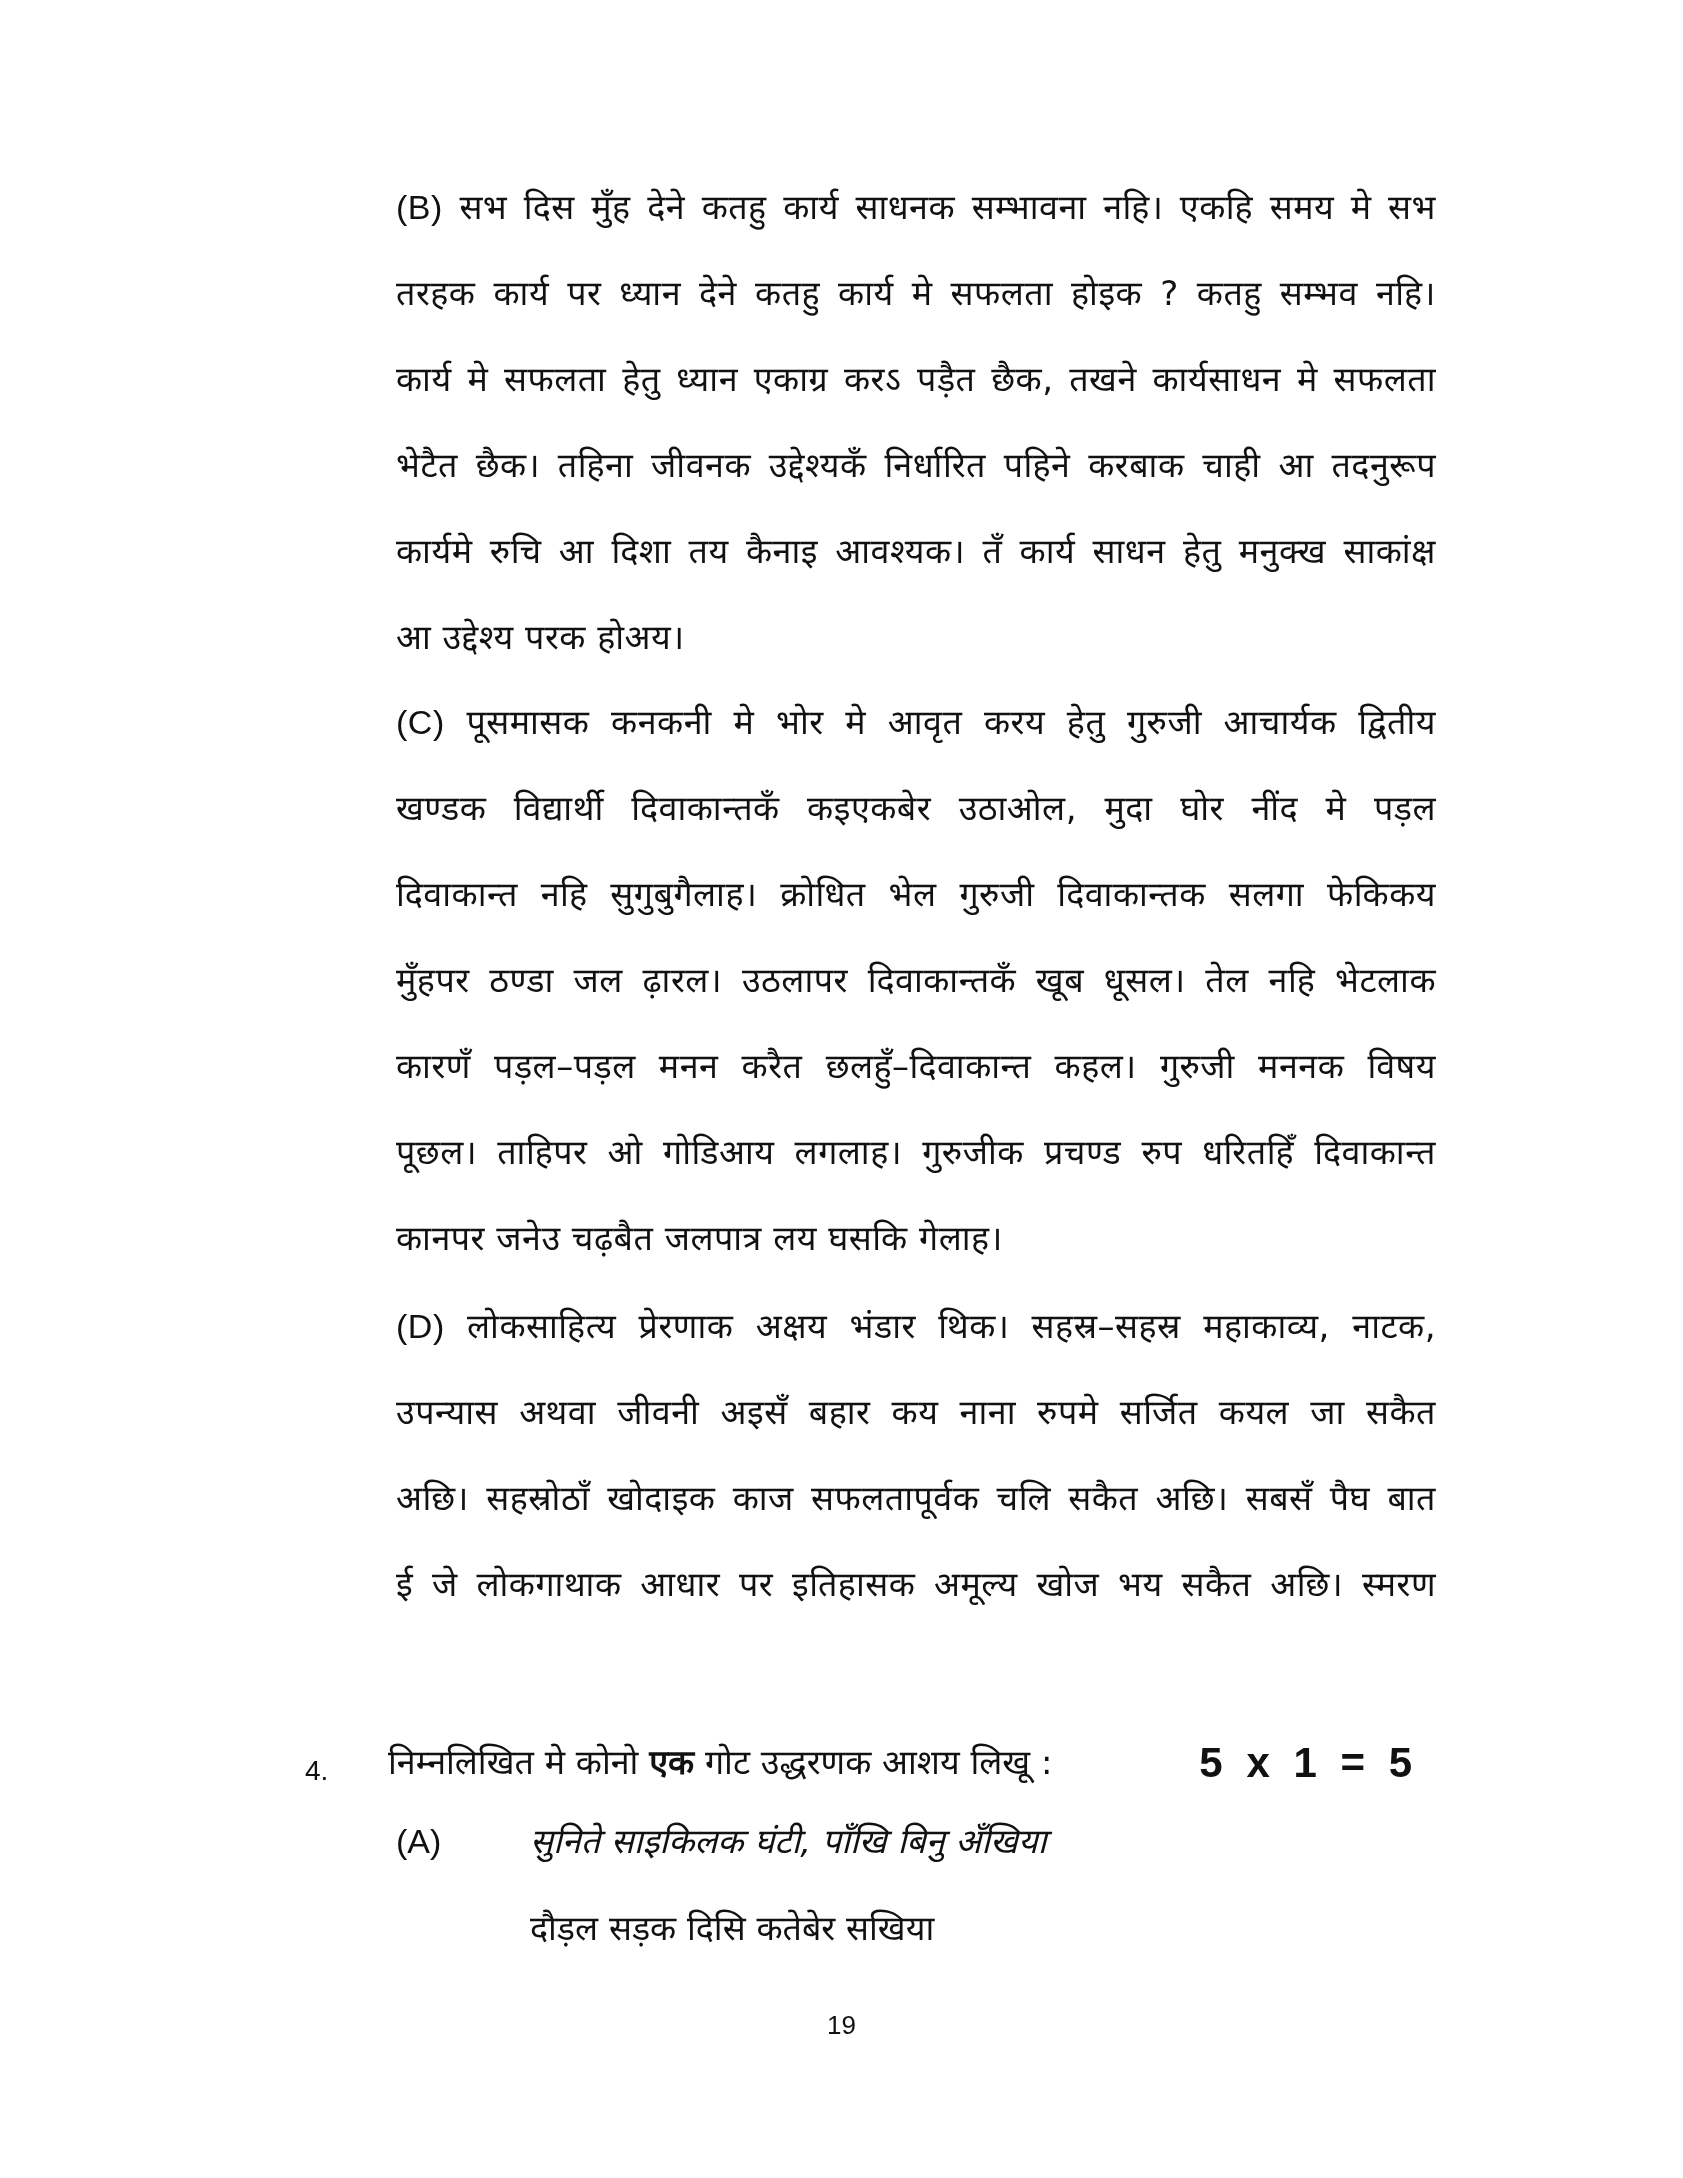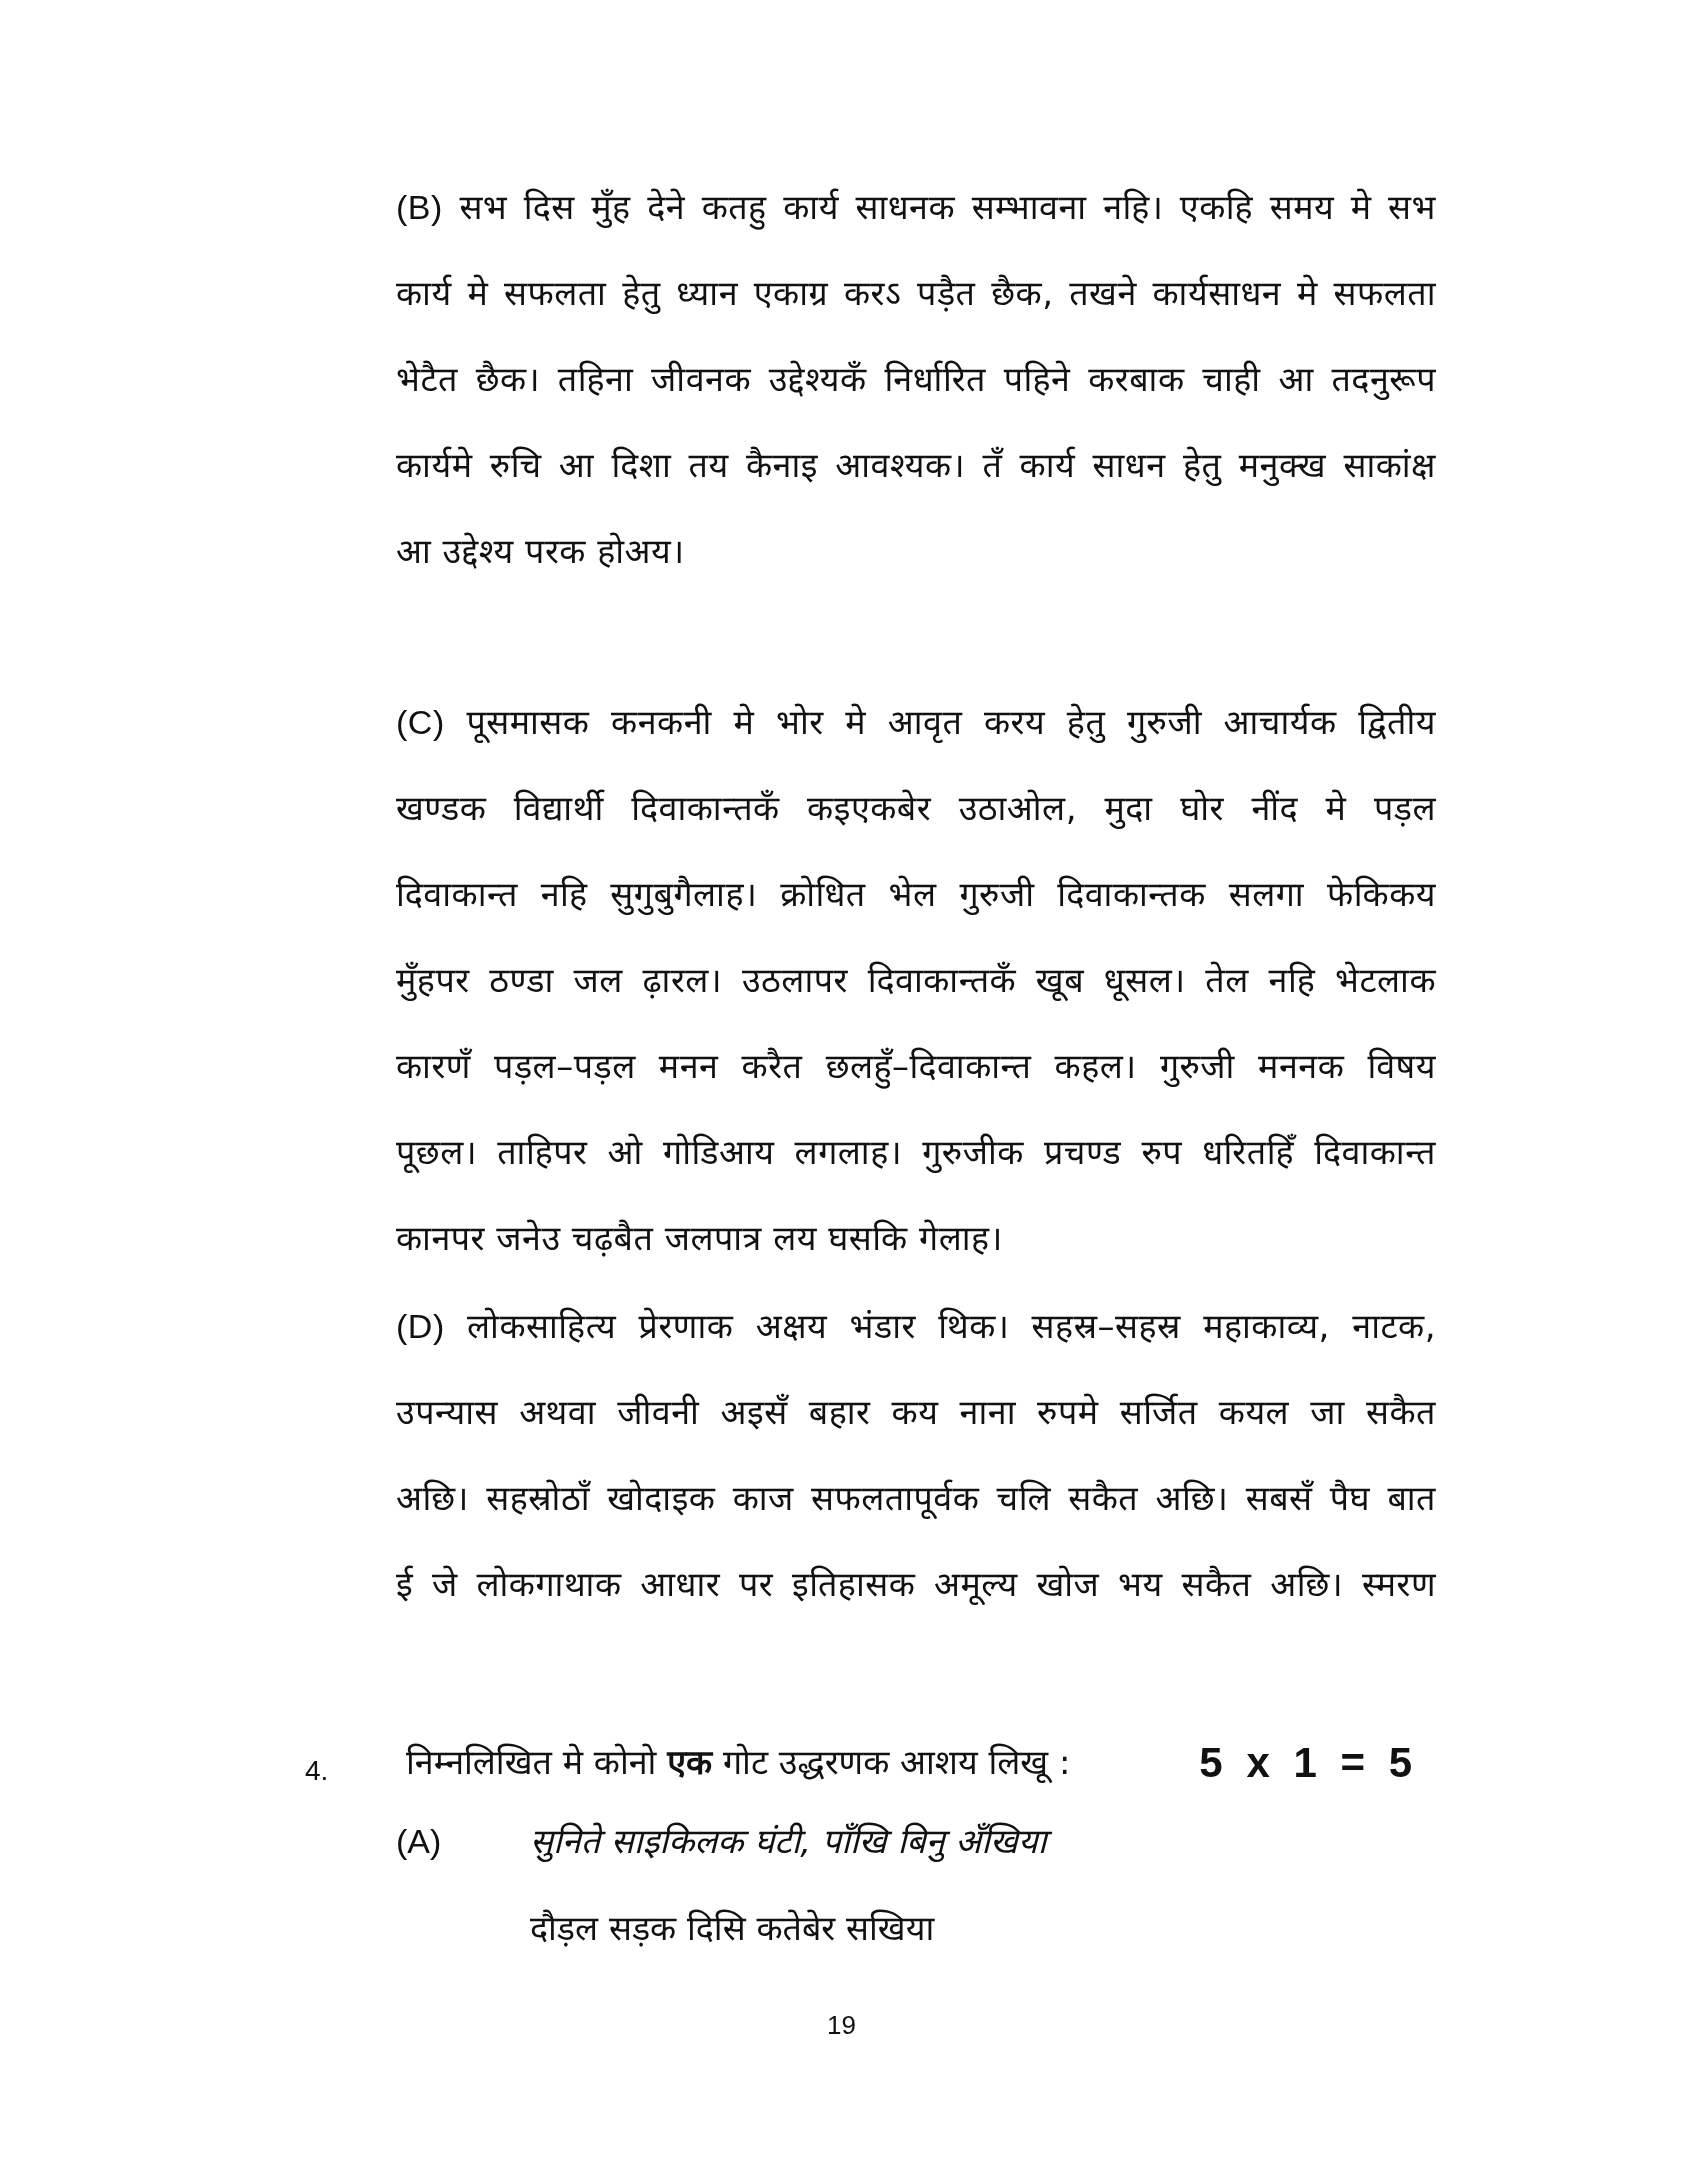--- a/index.html
+++ b/index.html
@@ -9,37 +9,38 @@
   .para { position: absolute; left: 396px; width: 1040px; }
   .line { height: 86px; line-height: 59px; font-size: 34px; text-align: justify;
           text-align-last: justify; white-space: nowrap; letter-spacing: 0.5px; }
   .line.last { text-align-last: left; }
   .line span.t { display: inline-block; width: 100%; text-align: justify; text-align-last: justify; }
   .line.last span.t { text-align-last: left; }
   .label { font-family: "Liberation Sans", sans-serif; font-size: 34px; }
   .q4 { position: absolute; top: 1733px; left: 297px; width: 1139px; height: 59px;
         font-size: 34px; line-height: 59px; }
   .q4 .num { position: absolute; left: 8px; top: 8px; font-family: "Liberation Sans", sans-serif; font-size: 28px; }
-  .q4 .instr { position: absolute; left: 109px; top: 0; }
+  .q4 .instr { position: absolute; left: 91px; top: 0; }
   .q4 .instr b { font-weight: bold; }
   .q4 .marks { position: absolute; right: 18px; top: 0; font-family: "Liberation Sans", sans-serif;
                font-weight: bold; font-size: 42px; letter-spacing: 6px; }
   .poem { position: absolute; left: 396px; top: 1812px; width: 891px; }
   .poem .plabel { position: absolute; left: 0; top: 0; font-family: "Liberation Sans", sans-serif; font-size: 34px; line-height: 59px; }
   .poem .pline { position: absolute; left: 134px; font-size: 34px; line-height: 59px; white-space: nowrap; }
   .pagenum { position: absolute; top: 1988px; left: 0; width: 1683px; text-align: center;
              font-family: "Liberation Sans", sans-serif; font-size: 26px; margin-top: 22px; }
 </style>
 </head>
 <body>
 
 <div class="page">
 
   <div class="para" style="top:178px;">
     <div class="line"><span class="t"><span class="label">(B)</span> <span>सभ दिस मुँह देने कतहु कार्य साधनक सम्भावना नहि। एकहि समय मे सभ</span></span></div>
+    <div class="line"><span class="t">तरहक कार्य पर ध्यान देने कतहु कार्य मे सफलता होइक ? कतहु सम्भव नहि।</span></div>
     <div class="line"><span class="t">कार्य मे सफलता हेतु ध्यान एकाग्र करऽ पड़ैत छैक, तखने कार्यसाधन मे सफलता</span></div>
     <div class="line"><span class="t">भेटैत छैक। तहिना जीवनक उद्देश्यकँ निर्धारित पहिने करबाक चाही आ तदनुरूप</span></div>
     <div class="line"><span class="t">कार्यमे रुचि आ दिशा तय कैनाइ आवश्यक। तँ कार्य साधन हेतु मनुक्ख साकांक्ष</span></div>
     <div class="line last"><span class="t">आ उद्देश्य परक होअय।</span></div>
   </div>
 
   <div class="para" style="top:693px;">
     <div class="line"><span class="t"><span class="label">(C)</span> <span>पूसमासक कनकनी मे भोर मे आवृत करय हेतु गुरुजी आचार्यक द्वितीय</span></span></div>
     <div class="line"><span class="t">खण्डक विद्यार्थी दिवाकान्तकँ कइएकबेर उठाओल, मुदा घोर नींद मे पड़ल</span></div>
     <div class="line"><span class="t">दिवाकान्त नहि सुगुबुगैलाह। क्रोधित भेल गुरुजी दिवाकान्तक सलगा फेकिकय</span></div>

